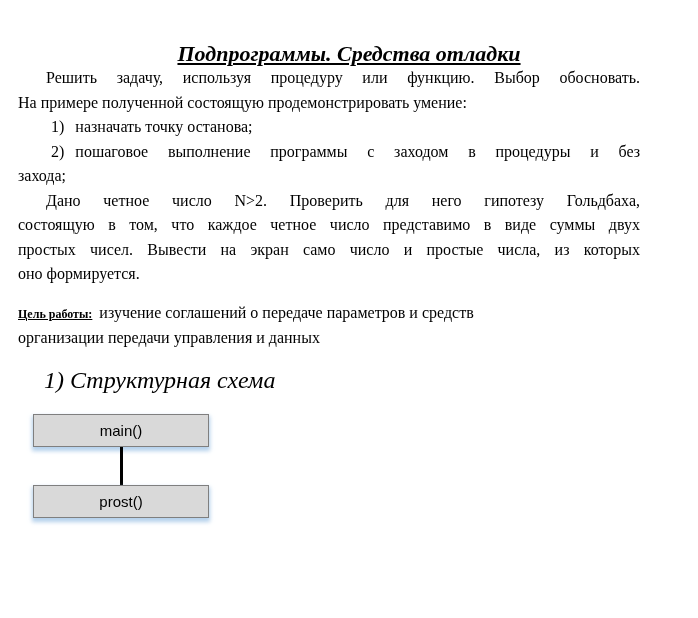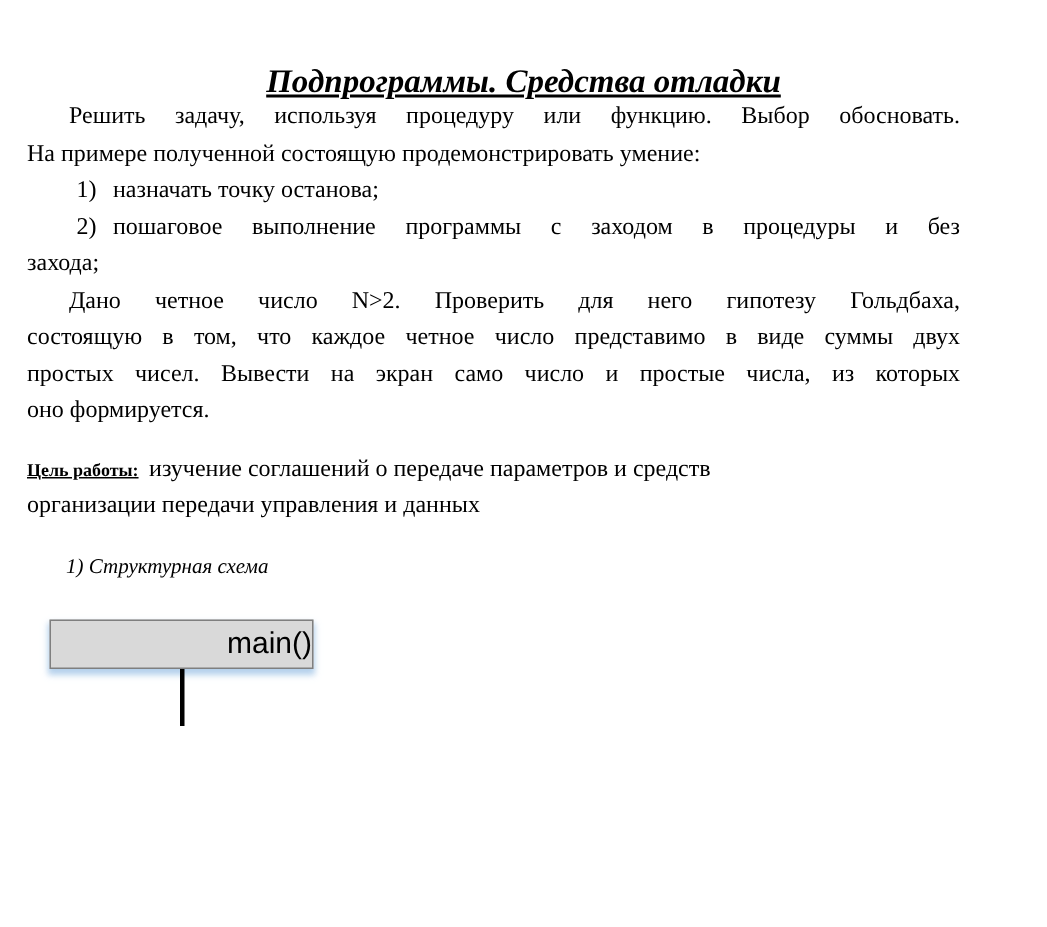--- a/index.html
+++ b/index.html
@@ -37,40 +37,40 @@
   .marker { margin-right: 11px; }
   .goal { margin-top: 14px; }
   .goal-label {
     font-weight: bold;
     text-decoration: underline;
     font-size: 12px;
     margin-right: 7px;
   }
   .section-heading {
     font-style: italic;
-    font-size: 14px;
+    font-size: 24px;
     line-height: 24px;
     margin-left: 26px;
   }
   .section-heading.first  { margin-top: 17px; }
   .section-heading.second { margin-top: 38px; }
   .diagram {
     margin-top: 22px;
     margin-left: 15px;
     width: 176px;
   }
   .dbox {
     height: 31px;
     background: var(--box-fill, #d9d9d9);
     border: 1px solid var(--box-border, #7f7f7f);
     box-shadow: 0 3px 4px 1px rgba(156, 194, 229, 0.75);
-    text-align: right;
+    text-align: center;
     line-height: 31px;
     font-family: "Liberation Sans", sans-serif;
-    font-size: 20px;
+    font-size: 15px;
     color: #000;
   }
   .connector {
     width: 3px;
     height: 38px;
     margin: 0 auto;
     background: var(--connector, #000000);
   }
 </style>
 </head>
@@ -97,16 +97,17 @@
   <div class="goal">
     <div class="tline"><span class="goal-label">Цель работы:</span><span>изучение соглашений о передаче параметров и средств</span></div>
     <div class="tline">организации передачи управления и данных</div>
   </div>
 
   <div class="section-heading first"><span>1)</span> <span>Структурная схема</span></div>
 
   <div class="diagram">
     <div class="dbox"><span>main()</span></div>
     <div class="connector"></div>
+    <div class="dbox"><span>prost()</span></div>
   </div>
 
 
 </div>
 
 </body></html>

